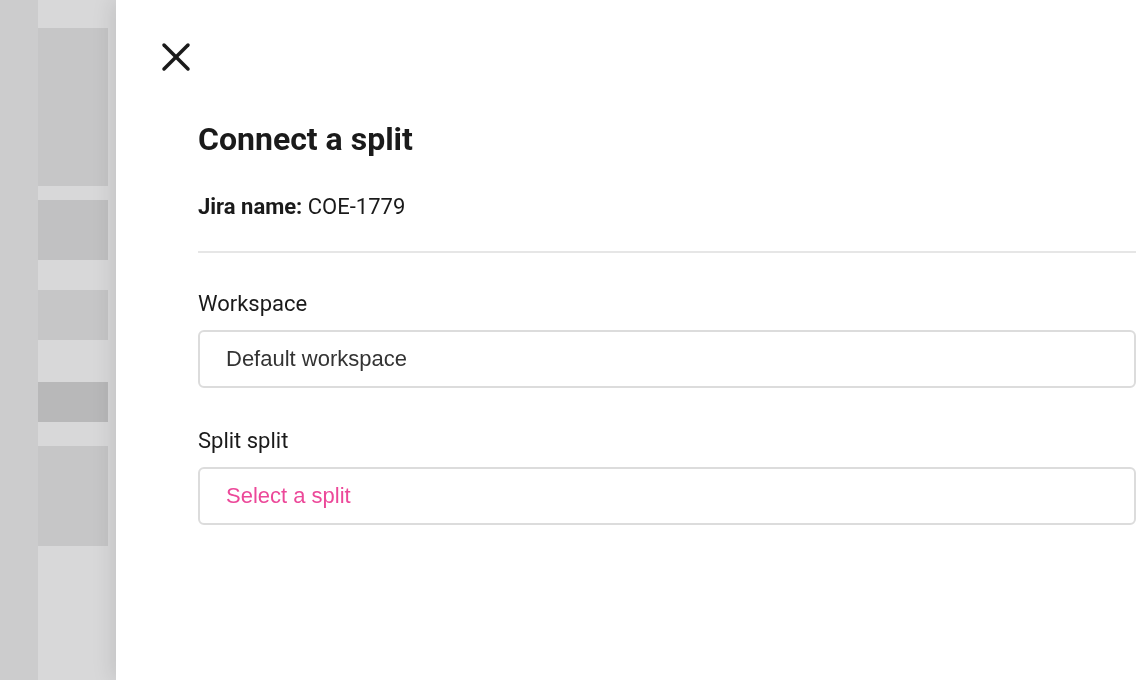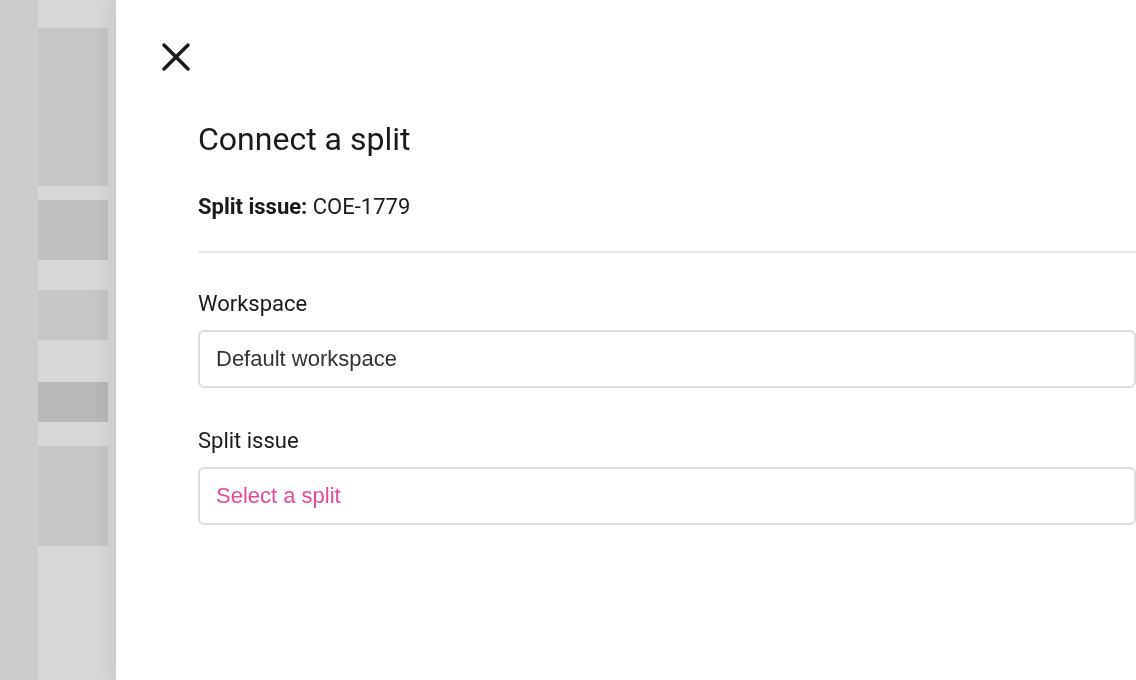--- a/index.html
+++ b/index.html
@@ -84,21 +84,21 @@
       padding: 0;
       display: flex;
       align-items: center;
       justify-content: center;
     }
     .content {
       padding: 120px 0 0 82px;
     }
     .dialog-title {
       font-size: 32px;
-      font-weight: 400;
+      font-weight: 700;
       color: #1a1a1a;
       margin-bottom: 36px;
     }
     .jira-line {
       font-size: 22px;
       color: #1a1a1a;
       margin-bottom: 32px;
     }
     .jira-label {
       font-weight: 700;
@@ -114,21 +114,21 @@
     .field-label {
       font-size: 22px;
       font-weight: 400;
       color: #1a1a1a;
       margin-bottom: 14px;
     }
     .select-box {
       width: 100%;
       border: 2px solid #dcdcdc;
       border-radius: 6px;
-      padding: 14px 16px;
+      padding: 14px 26px;
       font-size: 22px;
       color: #333;
       background: #fff;
       cursor: pointer;
       text-align: left;
       margin-bottom: 40px;
     }
     .select-box.placeholder {
       color: #ec4899;
     }
@@ -152,29 +152,29 @@
         <line x1="3" y1="3" x2="27" y2="27" stroke="#1a1a1a" stroke-width="3.5" stroke-linecap="round"></line>
         <line x1="27" y1="3" x2="3" y2="27" stroke="#1a1a1a" stroke-width="3.5" stroke-linecap="round"></line>
       </svg>
     </span>
   </button>
 
   <div class="content">
     <h1 class="dialog-title">Connect a split</h1>
 
     <div class="jira-line">
-      <span class="jira-label">Split issue:</span>
+      <span class="jira-label">Jira name:</span>
       <span class="jira-value">COE-1779</span>
     </div>
 
     <hr class="divider">
 
     <div class="field-label">Workspace</div>
     <button class="select-box">
       <span>Default workspace</span>
     </button>
 
-    <div class="field-label">Split issue</div>
+    <div class="field-label">Split split</div>
     <button class="select-box placeholder">
       <span>Select a split</span>
     </button>
   </div>
 </div>
 
 </body></html>

